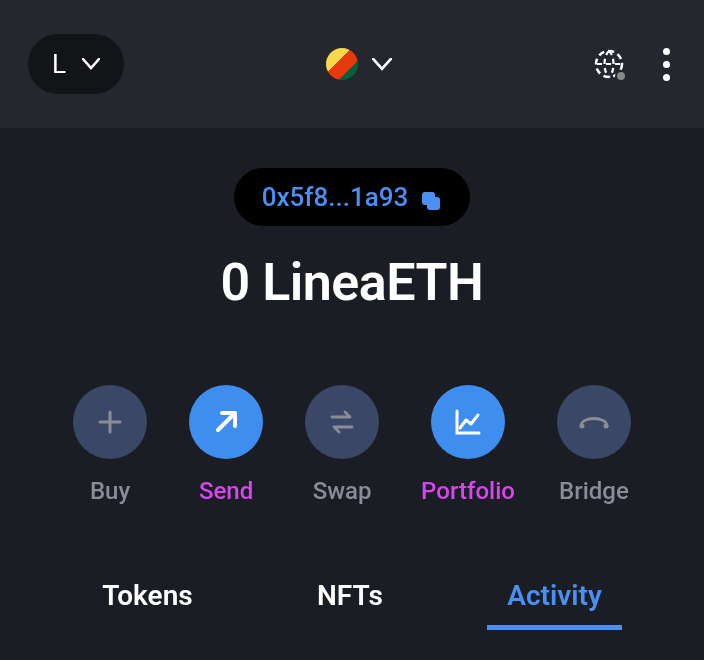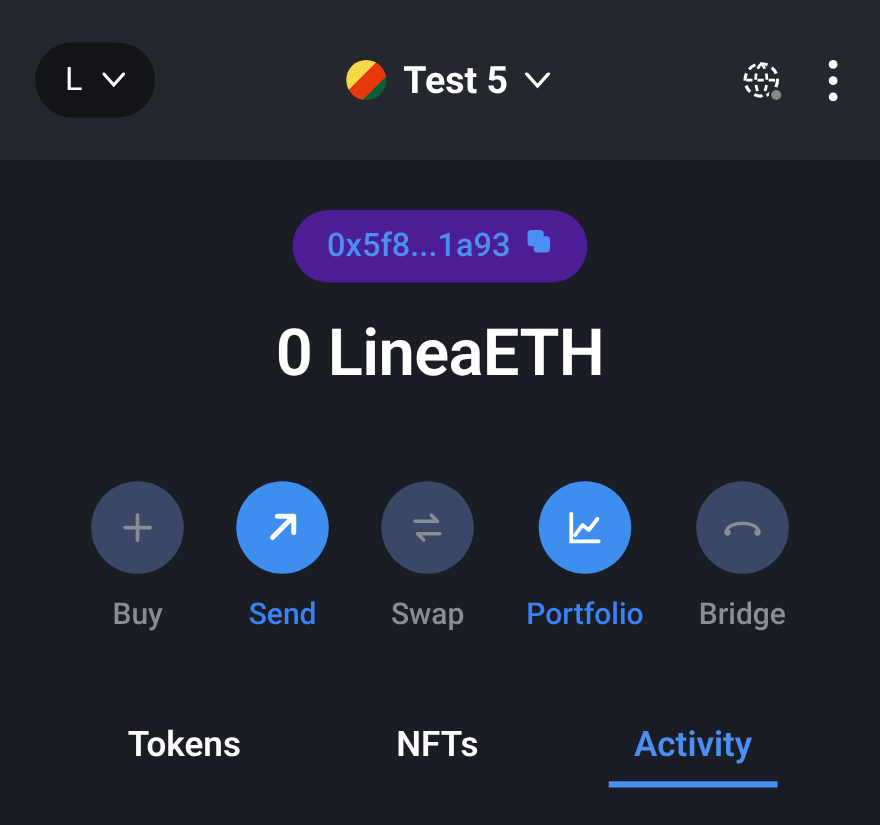--- a/index.html
+++ b/index.html
@@ -93,25 +93,25 @@
       background: #fff;
       border-radius: 50%;
     }
     .main {
       padding-top: 40px;
       display: flex;
       flex-direction: column;
       align-items: center;
     }
     .address-pill {
-      background: #4c1d95;
+      background: #000000;
       border-radius: 40px;
       padding: 14px 28px;
       display: flex;
-      align-items: flex-start;
+      align-items: flex-end;
       gap: 12px;
       cursor: pointer;
     }
     .address-text {
       color: #4b8ff2;
       font-size: 26px;
       font-weight: 500;
     }
     .copy-icon {
       width: 22px;
@@ -152,21 +152,21 @@
       background: #3e8ef0;
     }
     .action-label {
       font-size: 24px;
       font-weight: 500;
     }
     .action-label.muted {
       color: #8a8d96;
     }
     .action-label.white {
-      color: #3b82f6;
+      color: #d946ef;
     }
     .tabs {
       margin-top: 62px;
       display: flex;
       width: 100%;
       justify-content: space-around;
       padding: 0 40px;
     }
     .tab {
       font-size: 28px;
@@ -195,21 +195,20 @@
 <div class="header">
   <div class="network-pill">
     <span class="network-letter">L</span>
     <svg class="chevron-down" viewBox="0 0 18 12" fill="none">
       <path d="M1 1L9 10L17 1" stroke="#fff" stroke-width="2.5" stroke-linecap="round"></path>
     </svg>
   </div>
 
   <div class="account-selector">
     <div class="account-avatar"></div>
-    <span class="account-name">Test 5</span>
     <svg class="chevron-down" viewBox="0 0 18 12" fill="none" style="width:20px;height:13px;">
       <path d="M1 1L9 10L17 1" stroke="#fff" stroke-width="2.5" stroke-linecap="round"></path>
     </svg>
   </div>
 
   <div class="header-right">
     <div class="globe-icon">
       <svg viewBox="0 0 32 32" fill="none">
         <circle cx="16" cy="16" r="13" stroke="#fff" stroke-width="2.5" stroke-dasharray="6 4"></circle>
         <path d="M16 3 C 10 8, 10 24, 16 29" stroke="#fff" stroke-width="2.2" fill="none" stroke-dasharray="5 4"></path>

